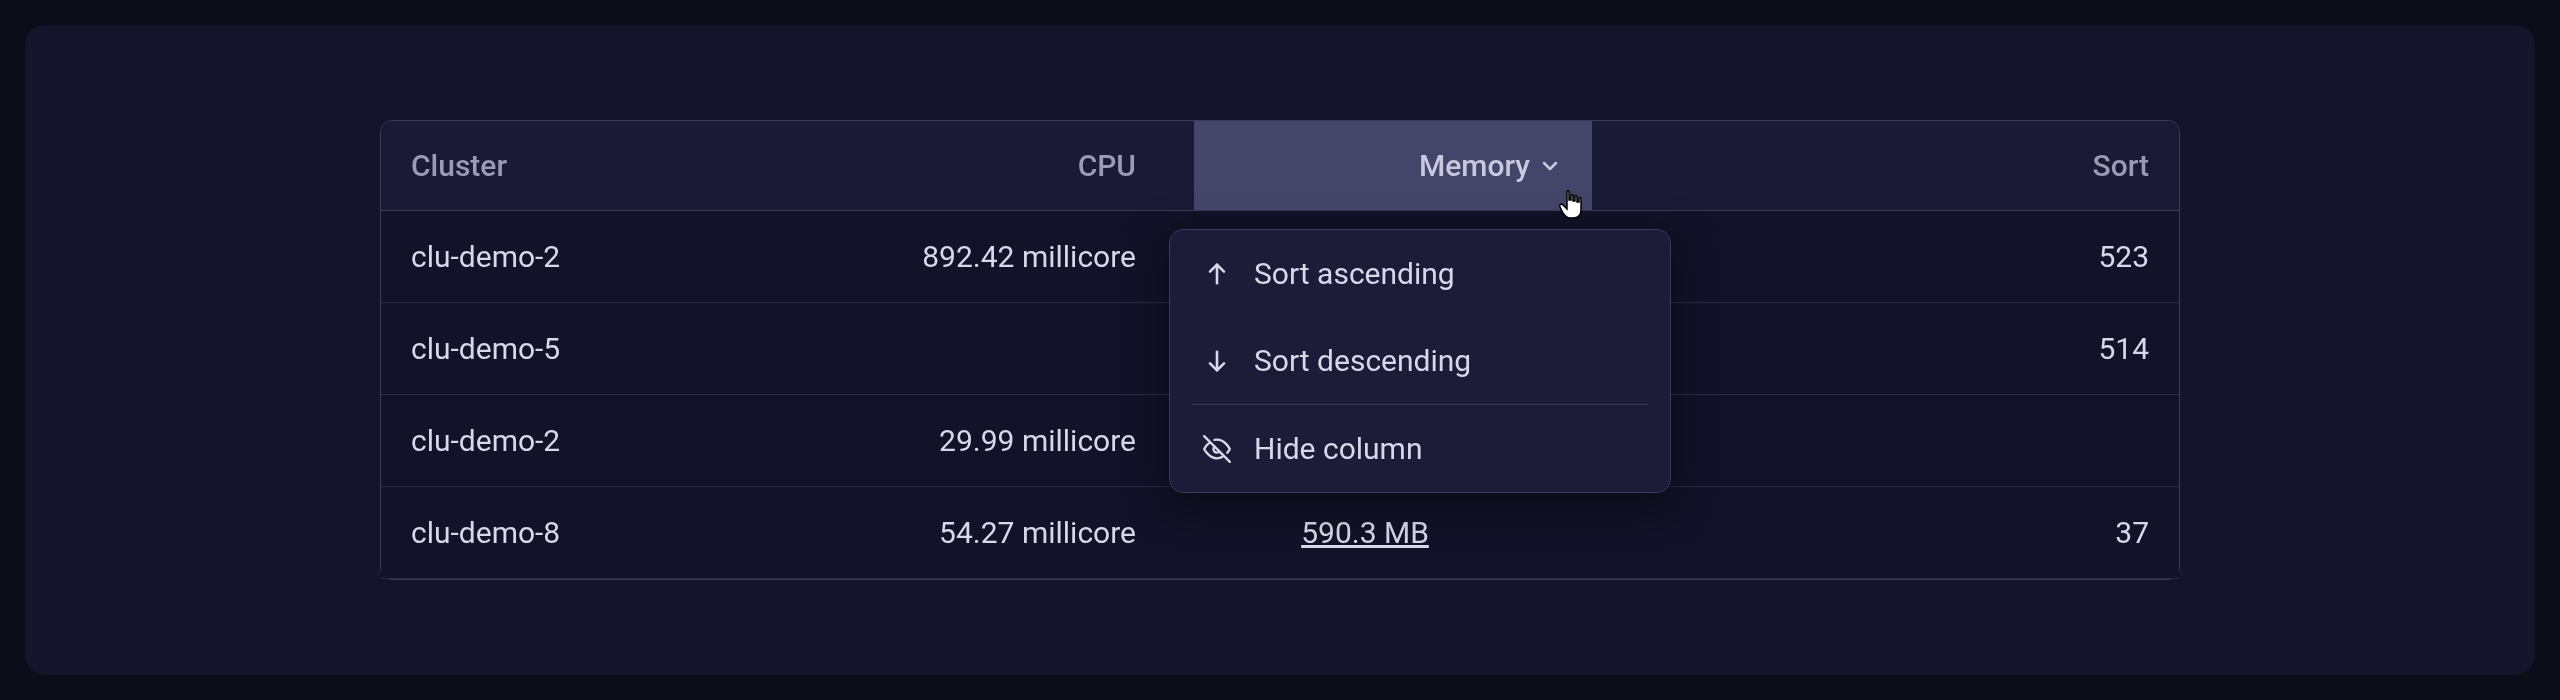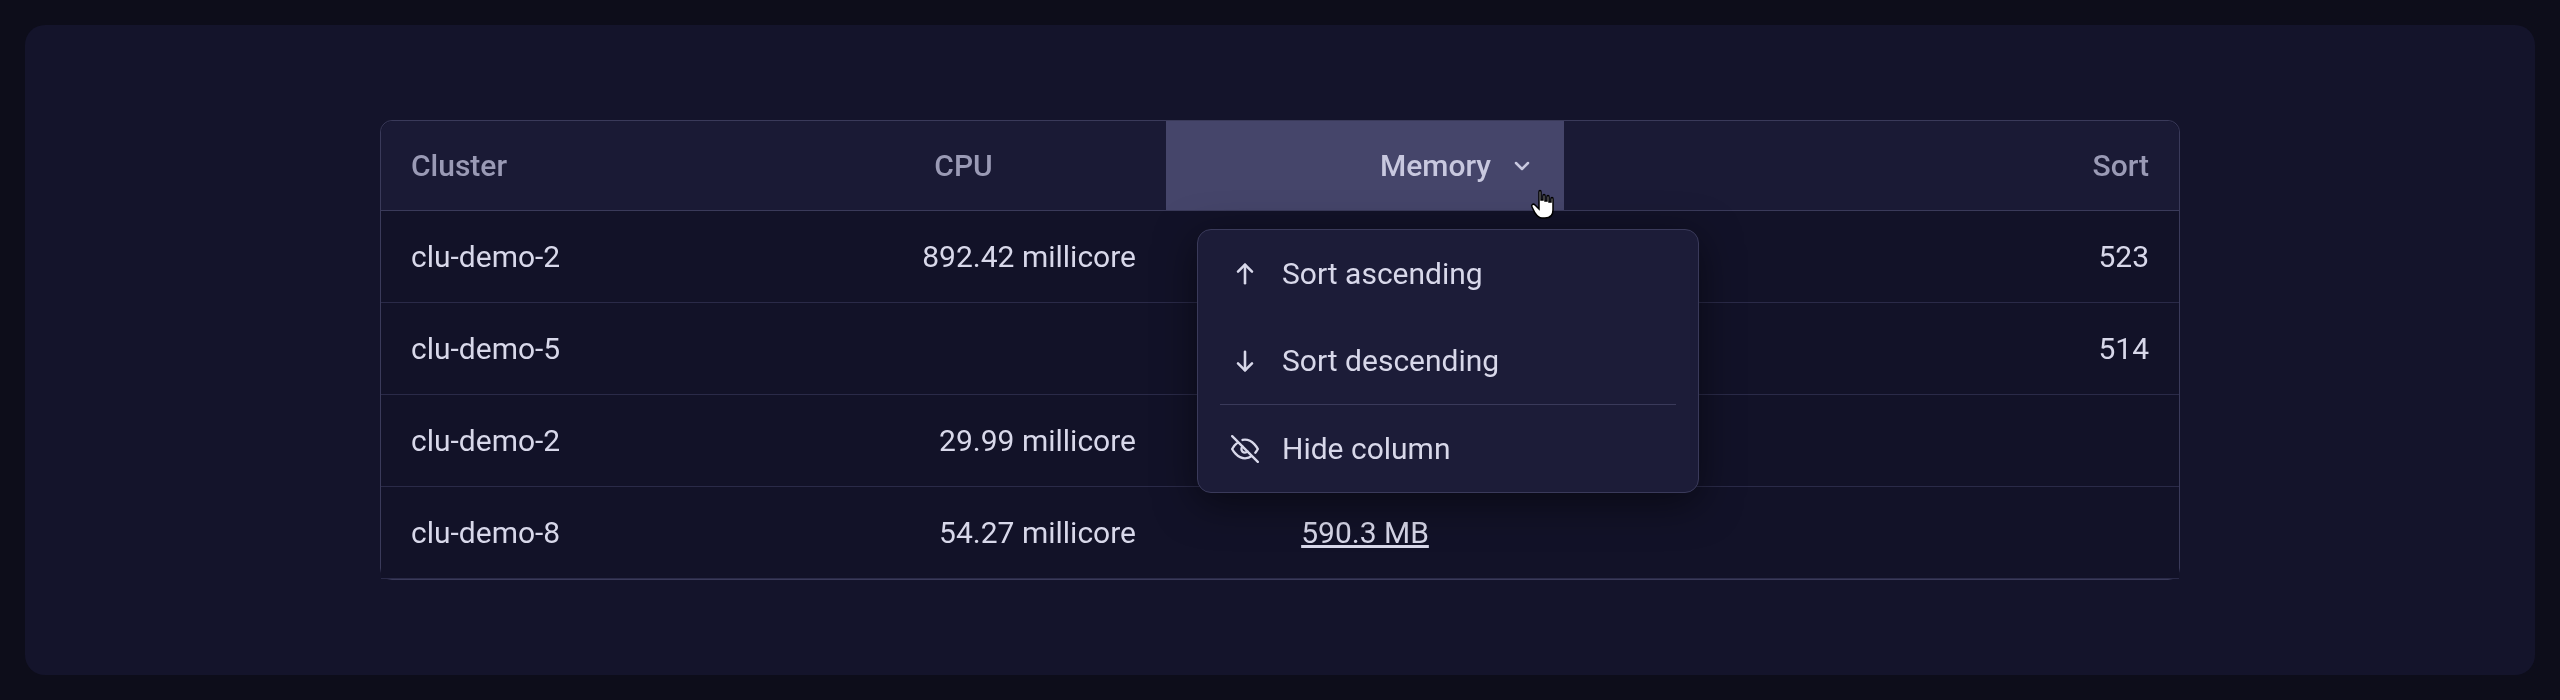--- a/index.html
+++ b/index.html
@@ -38,32 +38,33 @@
     height: 90px;
     align-items: center;
   }
   .th {
     padding: 0 30px;
     font-size: 30px;
     color: #9a9ab5;
     font-weight: 500;
   }
   .th.cluster { flex: 0 0 380px; text-align: left; }
-  .th.cpu { flex: 0 0 405px; text-align: center; }
+  .th.cpu { flex: 0 0 405px; text-align: right; }
   .th.memory {
     flex: 0 0 398px;
     text-align: right;
     background: #45456a;
     height: 100%;
     display: flex;
     align-items: center;
     justify-content: flex-end;
-    gap: 19px;
+    gap: 8px;
     color: #c8c8df;
     position: relative;
+    margin-left: 28px;
   }
   .th.pods { flex: 1; text-align: right; }
   .chevron-icon {
     width: 24px;
     height: 24px;
     display: inline-flex;
     align-items: center;
     justify-content: center;
   }
   .chevron-icon svg { width: 24px; height: 24px; }
@@ -89,21 +90,21 @@
     color: #d8d8ea;
   }
   .td.cluster { flex: 0 0 380px; text-align: left; }
   .td.cpu { flex: 0 0 405px; text-align: right; }
   .td.memory { flex: 0 0 398px; text-align: center; text-decoration: underline; }
   .td.pods { flex: 1; text-align: right; }
 
   .dropdown {
     position: absolute;
     top: 108px;
-    left: 816px;
+    left: 788px;
     width: 502px;
     background: #1c1c38;
     border: 1px solid #3a3a5a;
     border-radius: 14px;
     box-shadow: 0 10px 40px rgba(0,0,0,0.5);
     z-index: 10;
     overflow: hidden;
   }
   .dropdown-item {
     display: flex;
@@ -167,20 +168,21 @@
     </div>
     <div class="table-row">
       <div class="td cluster">clu-demo-2</div>
       <div class="td cpu">29.99 millicore</div>
       <div class="td memory"></div>
     </div>
     <div class="table-row">
       <div class="td cluster">clu-demo-8</div>
       <div class="td cpu">54.27 millicore</div>
       <div class="td memory">590.3 MB</div>
+      <div class="td pods">37</div>
     </div>
 
     <div class="dropdown">
       <div class="dropdown-item">
         <span class="dd-icon">
           <svg viewBox="0 0 24 24" fill="none" stroke="#d8d8ea" stroke-width="2.2" stroke-linecap="round" stroke-linejoin="round">
               <line x1="12" y1="20" x2="12" y2="4"></line>
               <polyline points="6 10 12 4 18 10"></polyline>
             </svg>
         </span>

